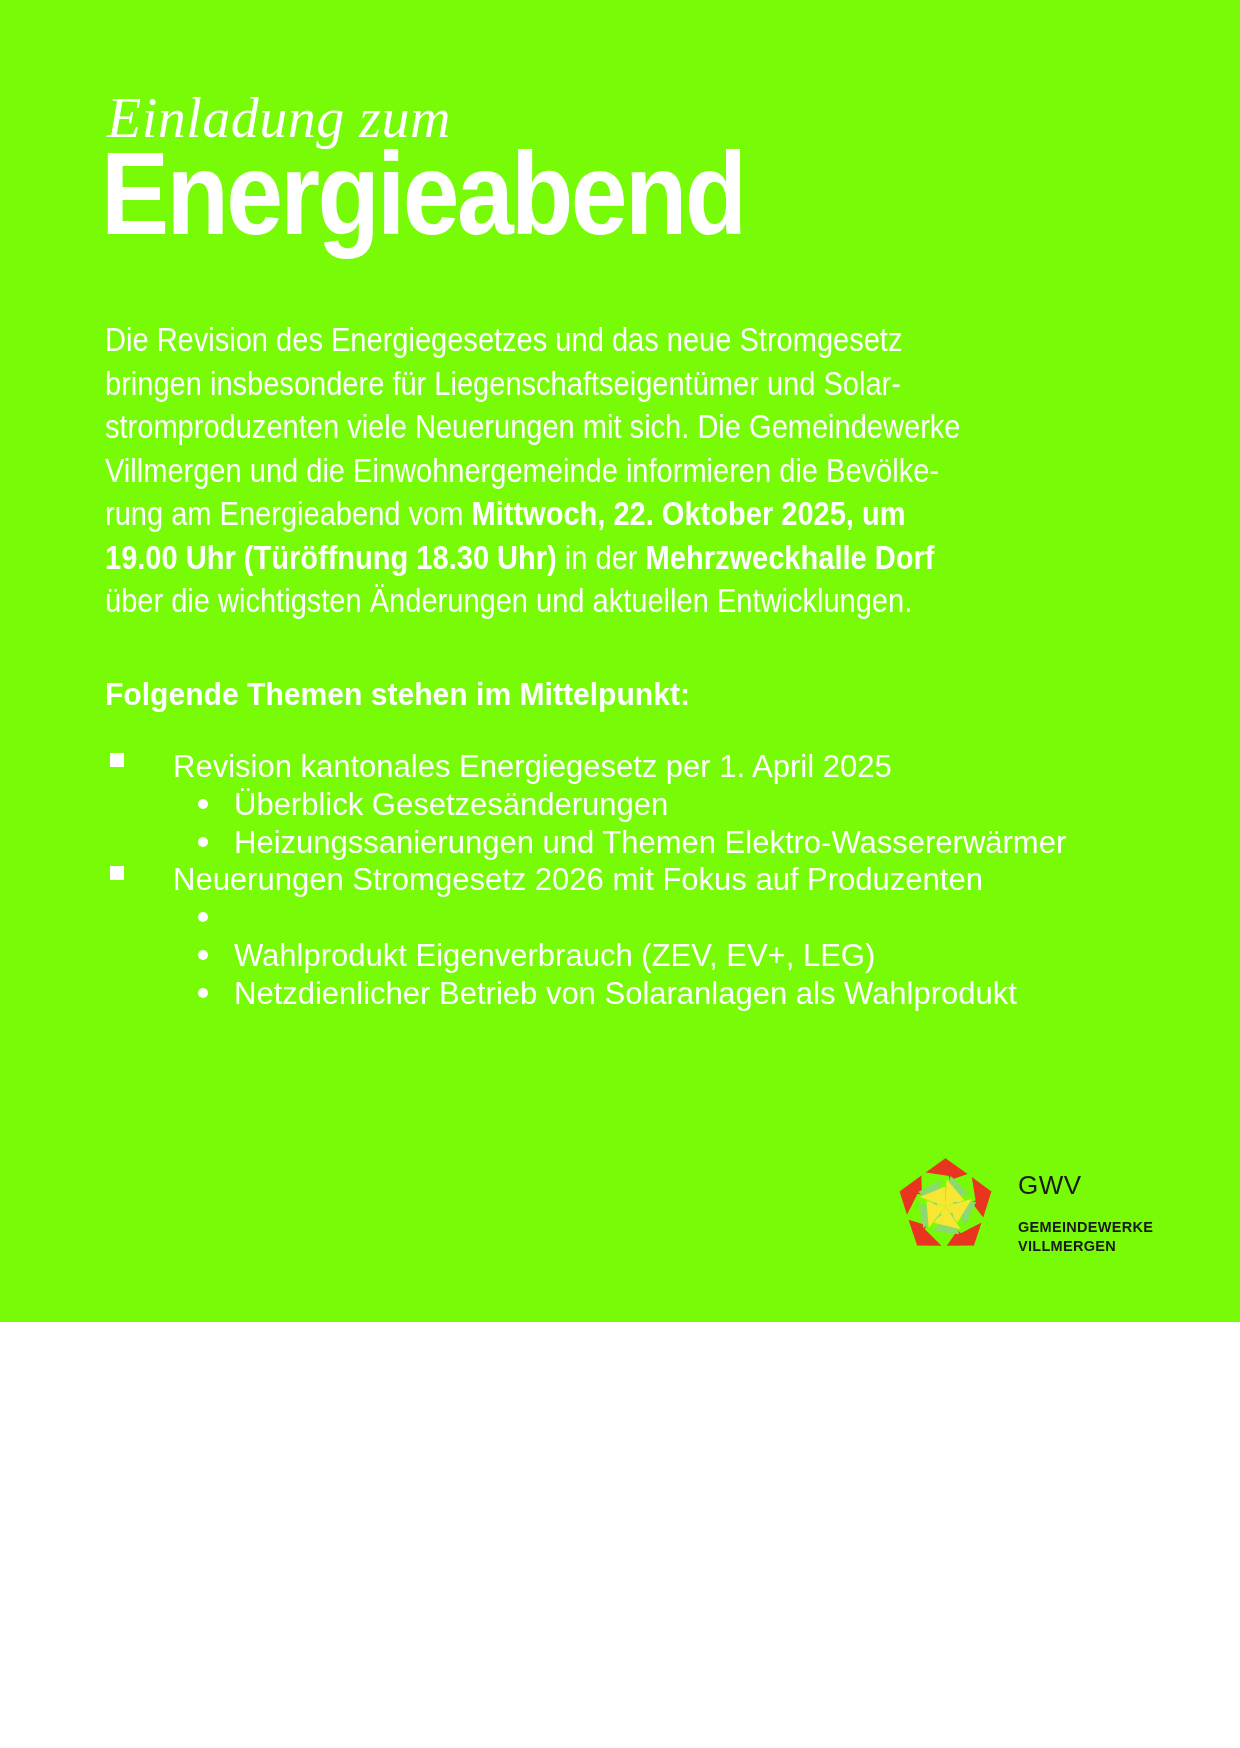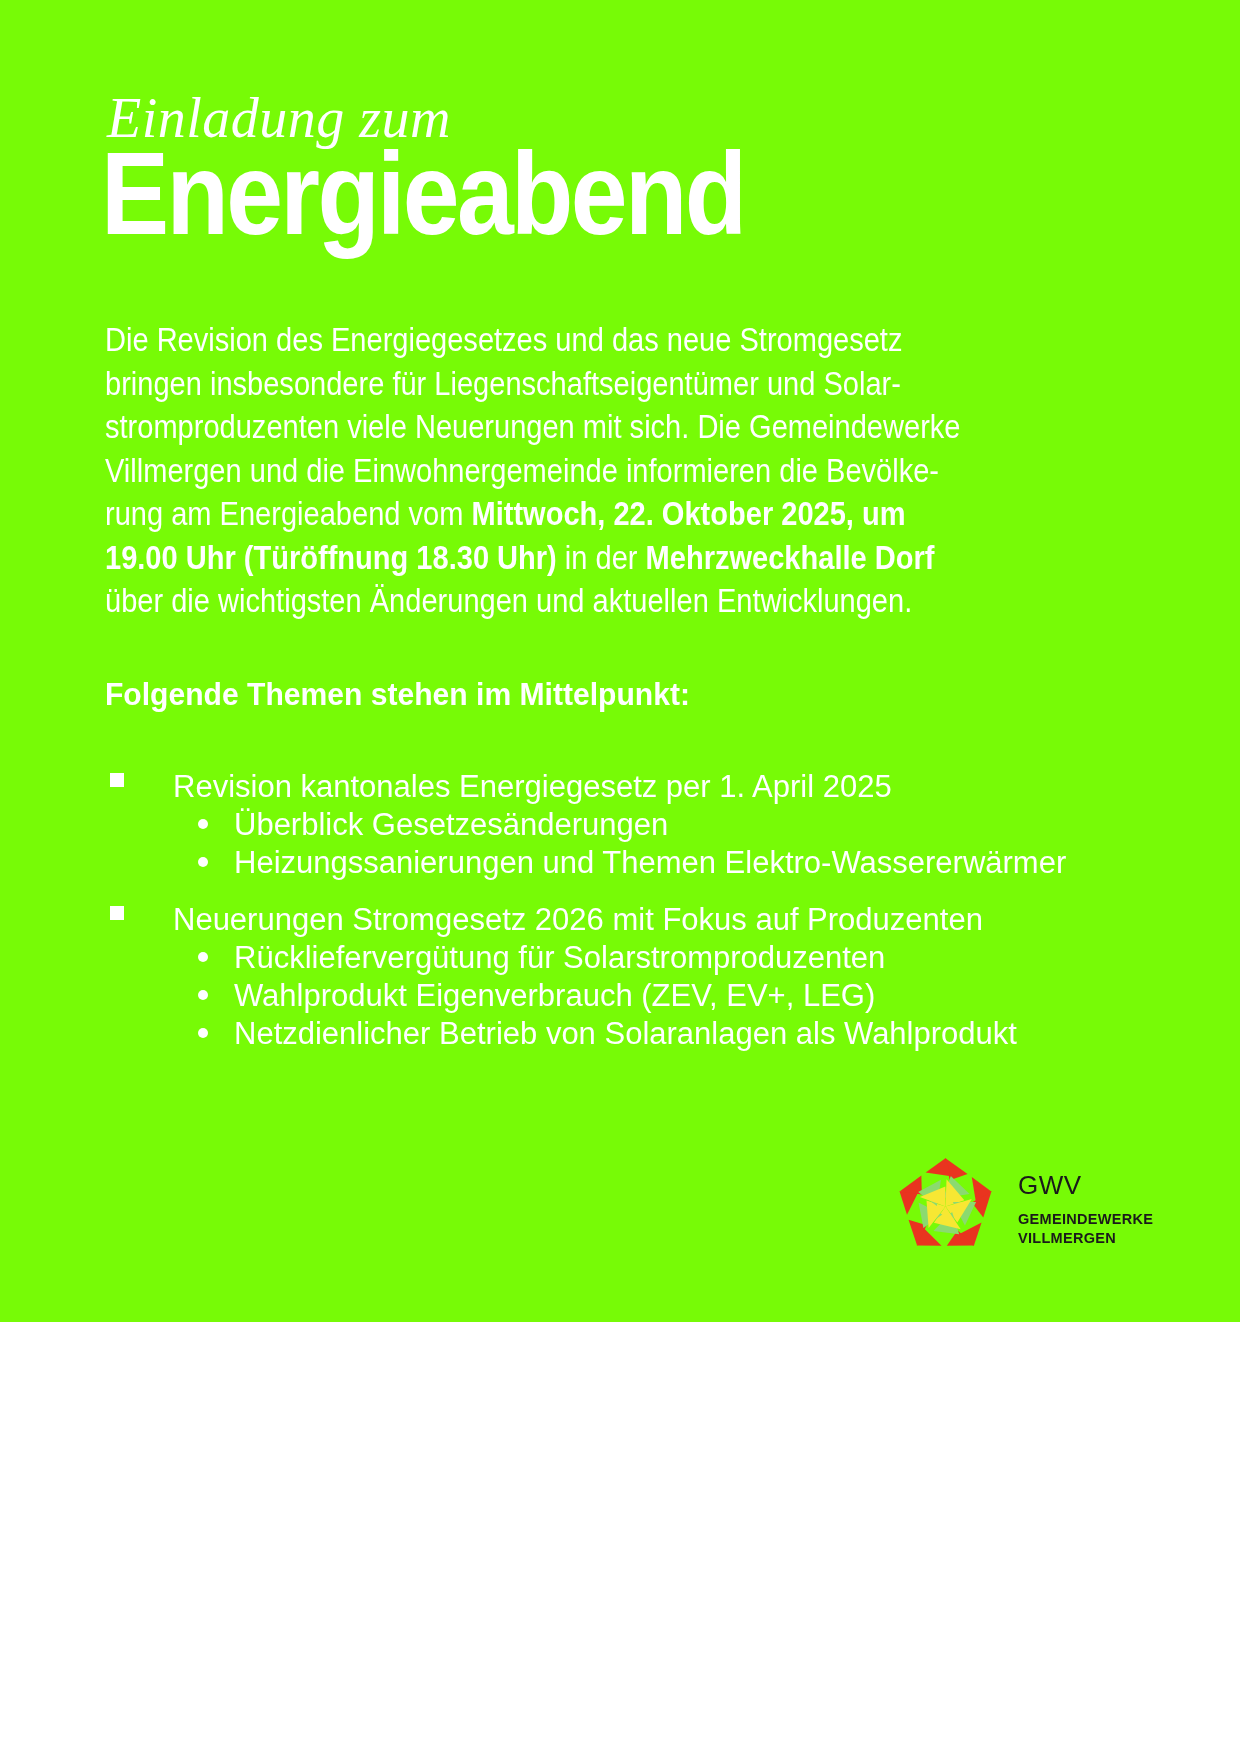--- a/index.html
+++ b/index.html
@@ -41,35 +41,35 @@
   .themes-heading{
     position:absolute;left:105px;top:676px;
     font-weight:bold;font-size:32px;
     transform:scaleX(0.94);transform-origin:left top;white-space:nowrap;
   }
   .themes-list{
     position:absolute;left:105px;top:748px;width:1100px;
     font-size:31px;
   }
   .item{position:relative;height:37.8px;line-height:37.8px;white-space:nowrap;}
-  .item.l1{padding-left:68px;margin-top:20px;}
+  .item.l1{padding-left:68px;}
   .item.l2{padding-left:129px;}
   .sq{
     position:absolute;left:5px;top:5px;width:14px;height:14px;
     background:var(--white);display:block;
   }
   .dot{
     position:absolute;left:93px;top:13px;width:10px;height:10px;
     border-radius:50%;background:var(--white);display:block;
   }
   .logo{position:absolute;left:893px;top:1154px;width:300px;height:110px;}
   .logo-mark{position:absolute;left:0;top:0;width:105px;height:105px;}
   .logo-text{position:absolute;left:125px;top:18px;color:var(--ltext);}
   .logo-acronym{font-weight:normal;font-size:26px;line-height:1;letter-spacing:0.5px;}
-  .logo-name{font-weight:bold;font-size:14.5px;line-height:1.28;letter-spacing:0.3px;margin-top:12px;}
+  .logo-name{font-weight:bold;font-size:14.5px;line-height:1.28;letter-spacing:0.3px;margin-top:20px;}
 </style>
 </head>
 <body>
 
 <div class="page">
 
   <div class="green-section">
 
     <div class="eyebrow">Einladung zum</div>
     <div class="title">Energieabend</div>
@@ -83,21 +83,21 @@
         <div class="ln"><span class="b">19.00 Uhr (Türöffnung 18.30 Uhr)</span><span> in der </span><span class="b">Mehrzweckhalle Dorf</span></div>
         <div class="ln"><span>über die wichtigsten Änderungen und aktuellen Entwicklungen.</span></div>
       </div>
 
     <div class="themes-heading">Folgende Themen stehen im Mittelpunkt:</div>
     <div class="themes-list" id="themes-list">
         <div class="item l1"><span class="sq"></span><span>Revision kantonales Energiegesetz per 1. April 2025</span></div>
         <div class="item l2"><span class="dot"></span><span>Überblick Gesetzesänderungen</span></div>
         <div class="item l2"><span class="dot"></span><span>Heizungssanierungen und Themen Elektro-Wassererwärmer</span></div>
         <div class="item l1"><span class="sq"></span><span>Neuerungen Stromgesetz 2026 mit Fokus auf Produzenten</span></div>
-        <div class="item l2"><span class="dot"></span><span>Rückliefervergütung für Solarstromproduzenten</span></div>
+        <div class="item l2"><span class="dot"></span></div>
         <div class="item l2"><span class="dot"></span><span>Wahlprodukt Eigenverbrauch (ZEV, EV+, LEG)</span></div>
         <div class="item l2"><span class="dot"></span><span>Netzdienlicher Betrieb von Solaranlagen als Wahlprodukt</span></div>
       </div>
 
     <div class="logo">
       <svg class="logo-mark" viewBox="-50 -50 100 100" xmlns="http://www.w3.org/2000/svg">
         <g id="pinwheel">
             <g transform="rotate(0)">
               <polygon points="0,-46 21,-31 4,-25" fill="#e9341f"></polygon>
               <polygon points="25,-28 44,-14 29,-4" fill="#e9341f"></polygon>

